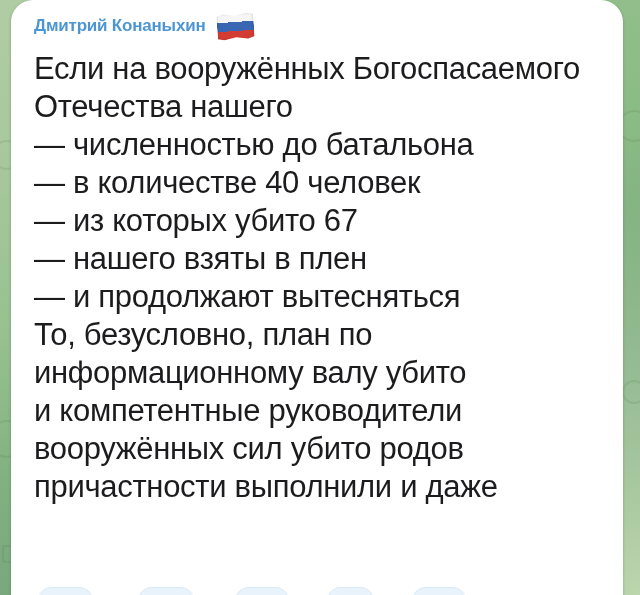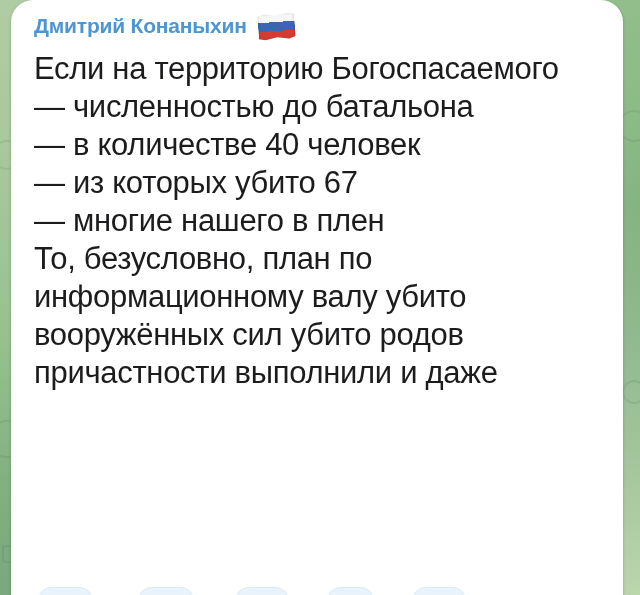--- a/index.html
+++ b/index.html
@@ -48,21 +48,21 @@
     padding: 7px 14px 0 23px;
     box-sizing: border-box;
   }
 
   .sender-row {
     display: flex;
     align-items: center;
     height: 38px;
   }
   .sender-name {
-    font-size: 21px;
+    font-size: 17px;
     font-weight: 700;
     color: #4d96d2;
     letter-spacing: -0.2px;
     white-space: nowrap;
     cursor: pointer;
   }
 
   
   .flag {
     display: inline-block;
@@ -120,27 +120,30 @@
 </div>
 
 <div class="bubble">
 
   <div class="sender-row">
     <span class="sender-name">Дмитрий Конаныхин</span>
     <span class="flag"></span>
   </div>
 
   <div class="message-text">
-    <div class="msg-line">Если на территорию Богоспасаемого</div>
+    <div class="msg-line">Если на вооружённых Богоспасаемого</div>
+    <div class="msg-line">Отечества нашего</div>
     <div class="msg-line">— численностью до батальона</div>
     <div class="msg-line">— в количестве 40 человек</div>
     <div class="msg-line">— из которых убито 67</div>
-    <div class="msg-line">— многие нашего в плен</div>
+    <div class="msg-line">— нашего взяты в плен</div>
+    <div class="msg-line">— и продолжают вытесняться</div>
     <div class="msg-line">То, безусловно, план по</div>
     <div class="msg-line">информационному валу убито</div>
+    <div class="msg-line">и компетентные руководители</div>
     <div class="msg-line">вооружённых сил убито родов</div>
     <div class="msg-line">причастности выполнили и даже</div>
   </div>
 
 </div>
 
 <div class="reaction-pill r1"></div>
 <div class="reaction-pill r2"></div>
 <div class="reaction-pill r3"></div>
 <div class="reaction-pill r4"></div>

